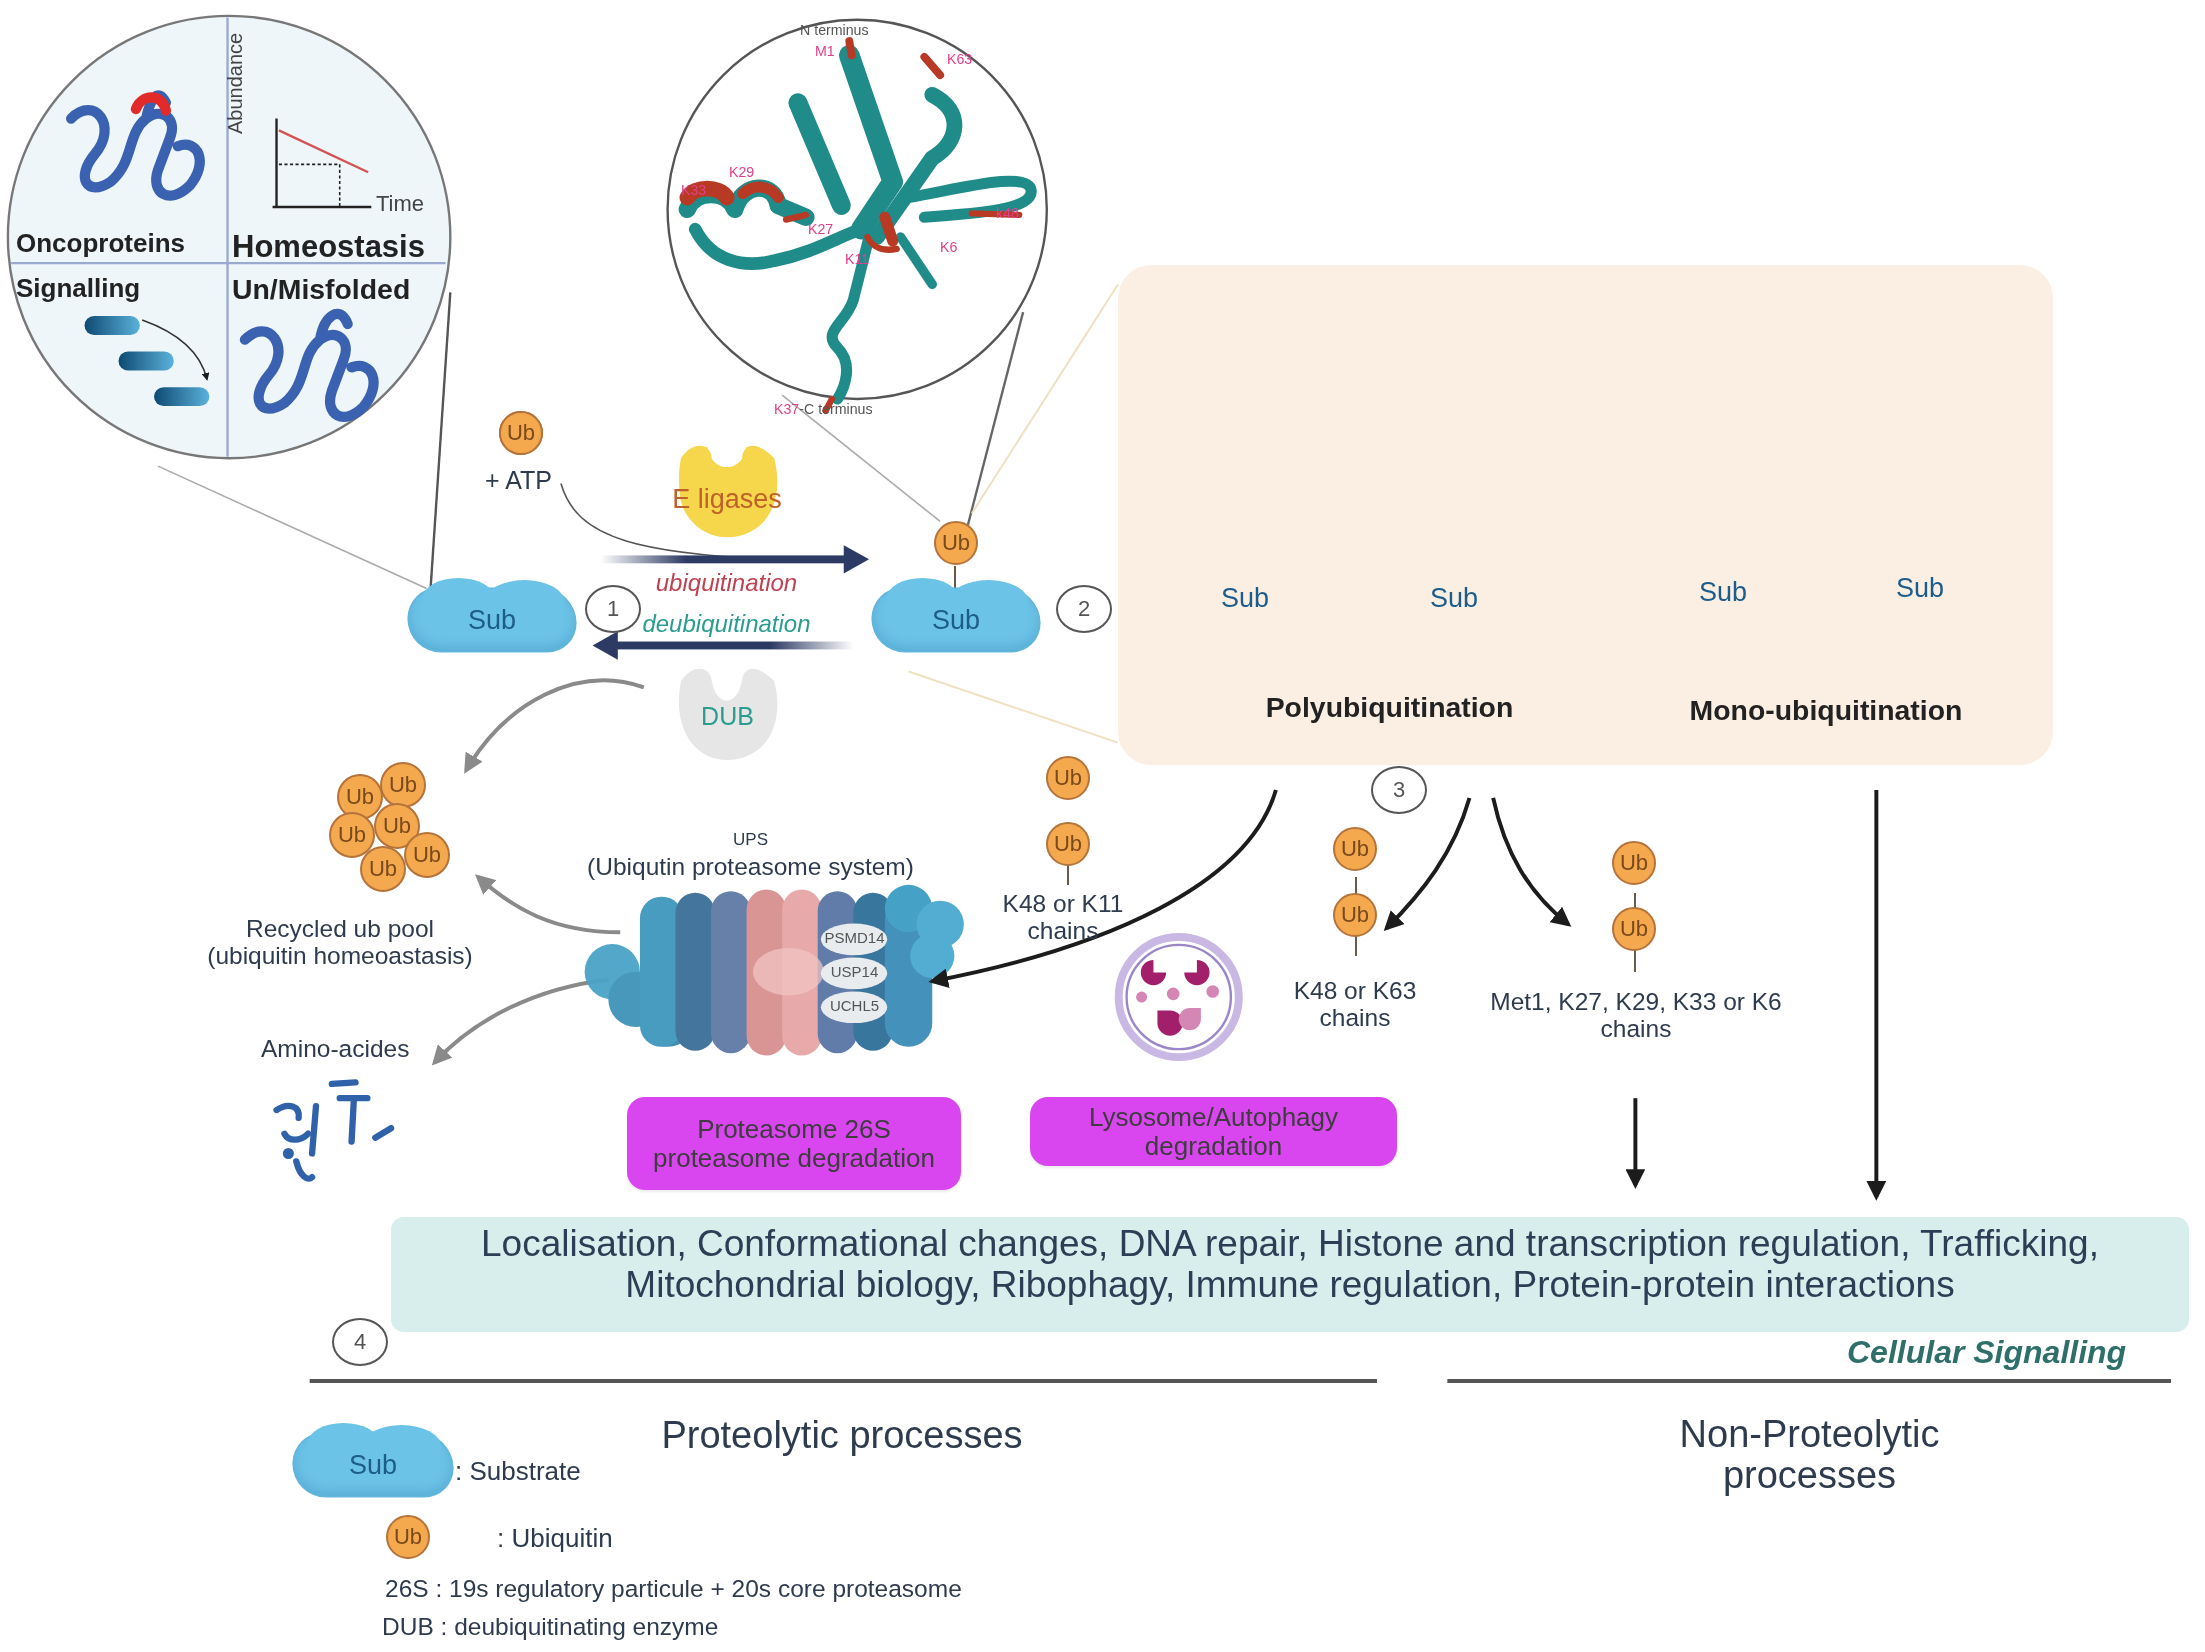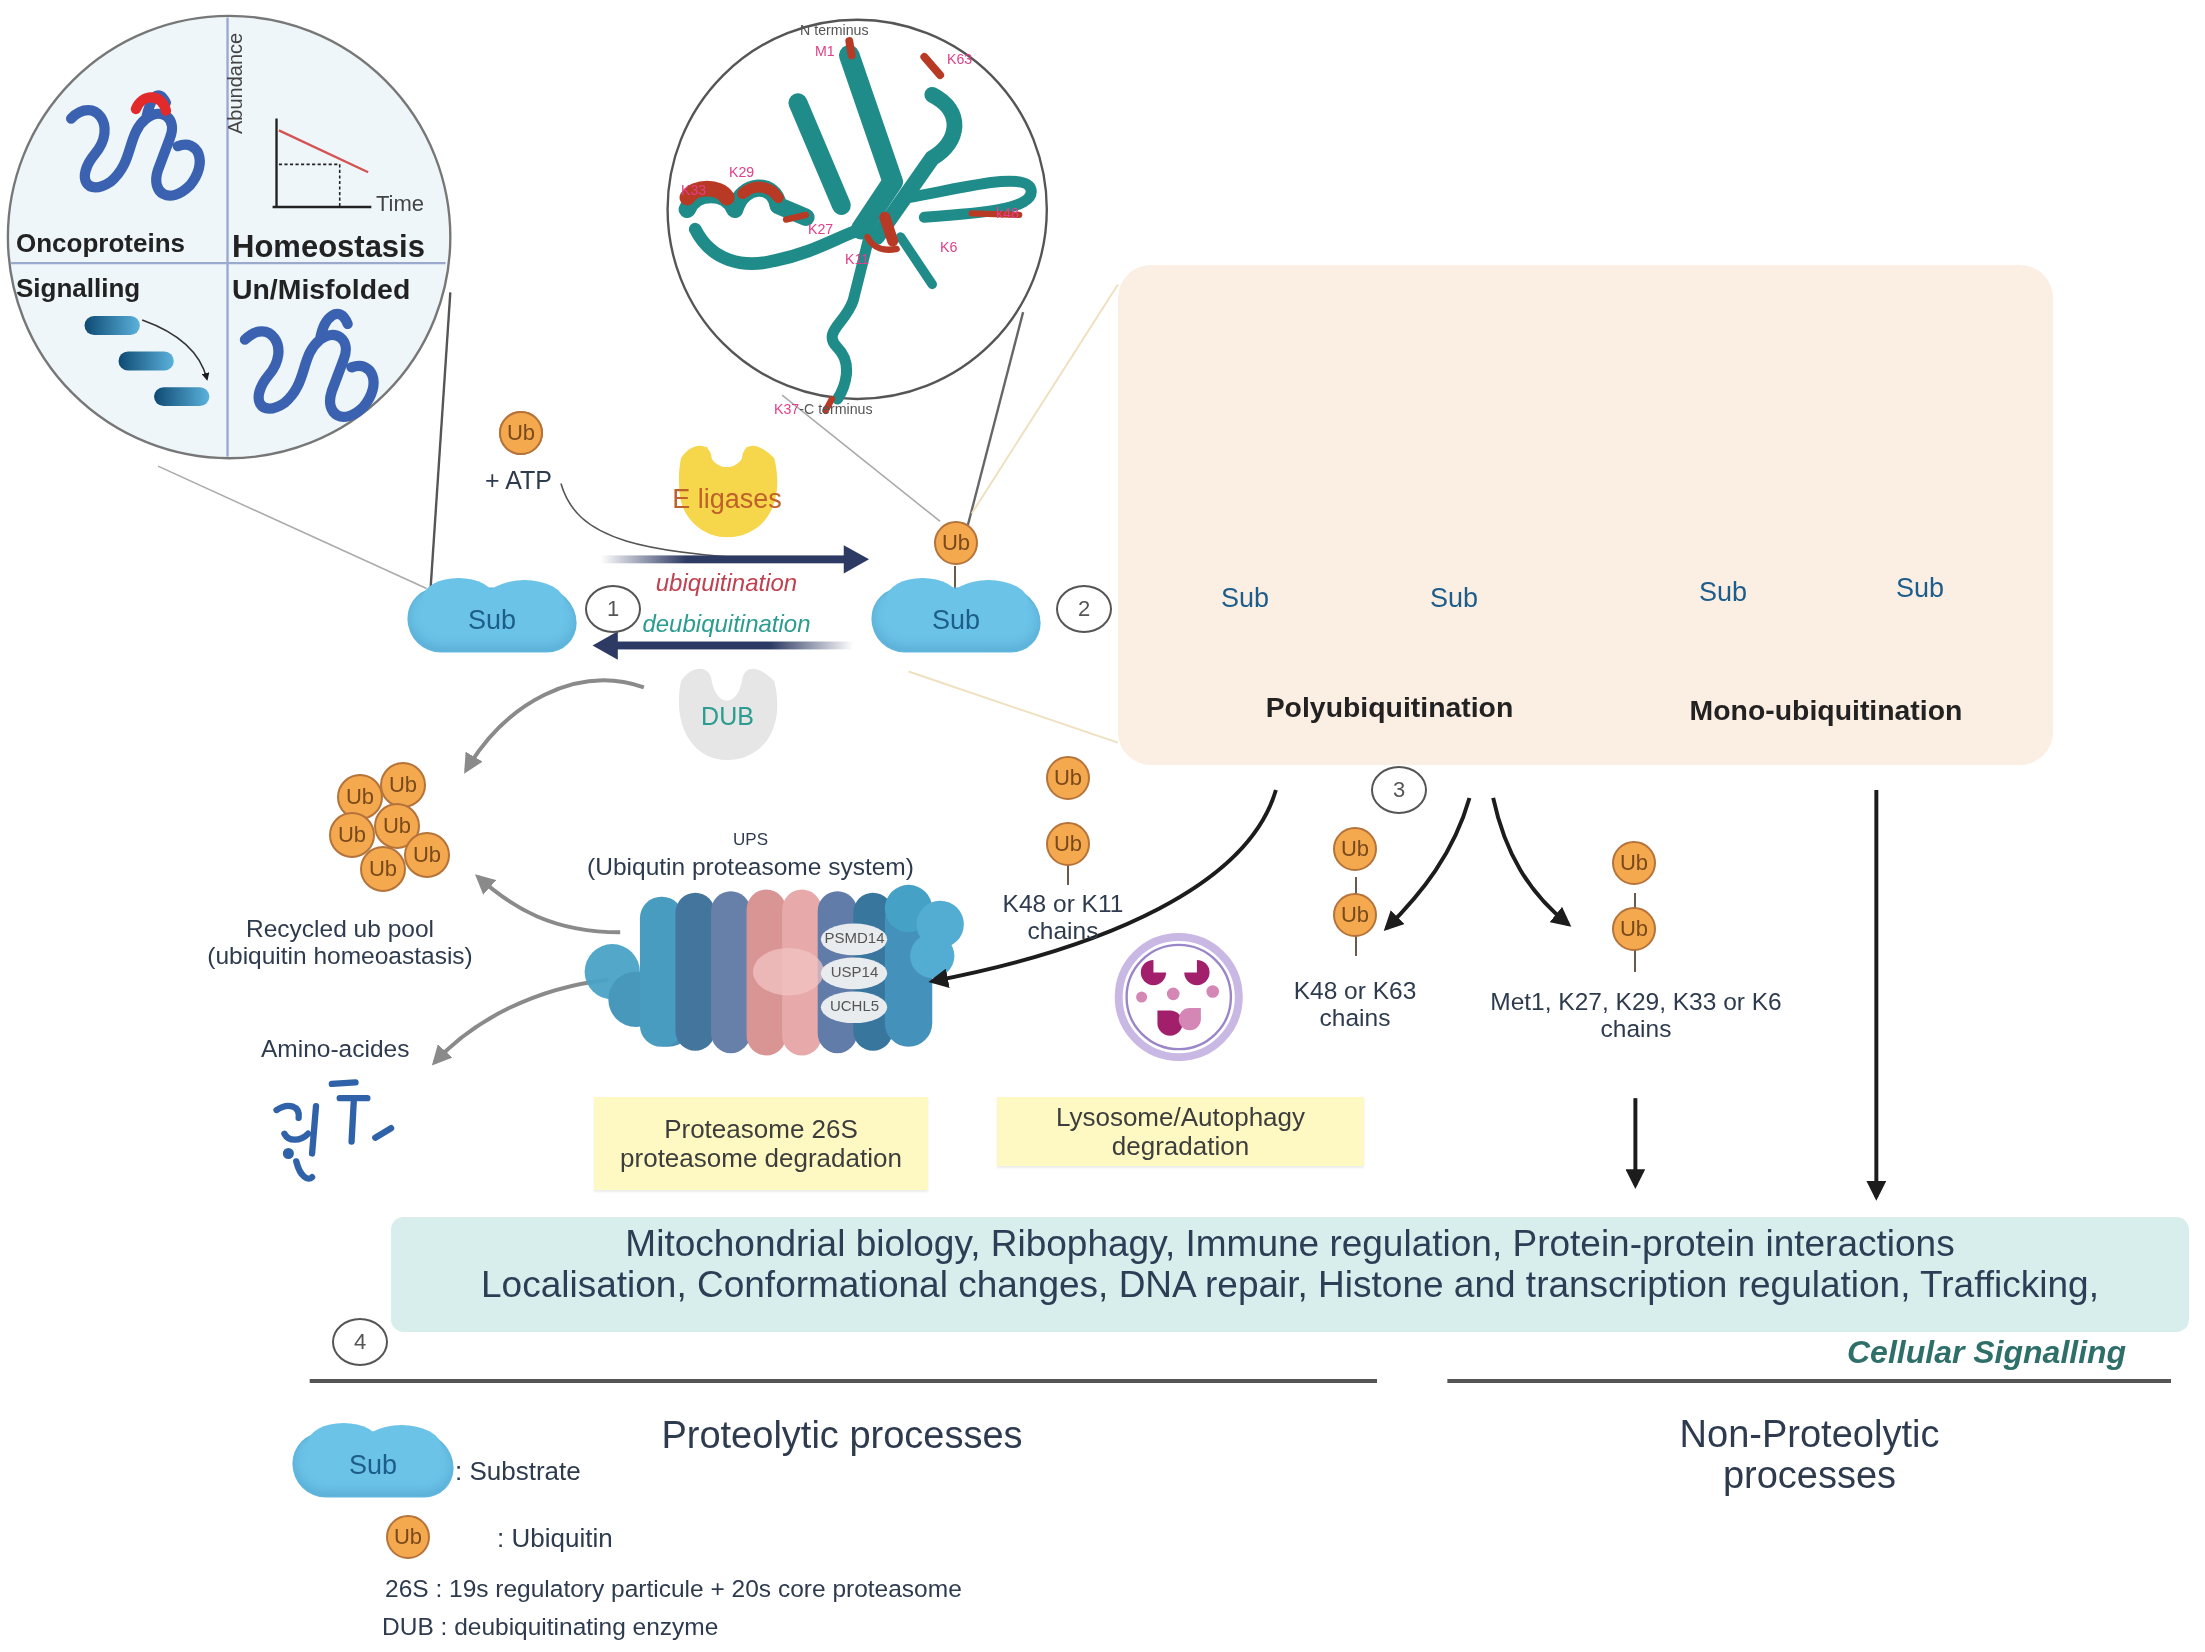--- a/index.html
+++ b/index.html
@@ -2,21 +2,21 @@
 <html style="font-size:12.6px"><head>
 <meta charset="utf-8">
 <style>
   html,body{margin:0;padding:0;background:#fff;}
   body{width:2205px;height:1652px;position:relative;overflow:hidden;font-family:"Liberation Sans",sans-serif;color:#2e3b4e;}
   .abs{position:absolute;}
   svg.canvas{position:absolute;left:0;top:0;}
   .txt{position:absolute;white-space:nowrap;}
   .c{text-align:center;}
   .beige{position:absolute;left:1118px;top:265px;width:935px;height:500px;background:#fbeee2;border-radius:33px;}
-  .obox{position:absolute;background:#fef9c3;border-radius:1px;display:flex;align-items:center;justify-content:center;text-align:center;font-size:26px;line-height:28.4px;color:#3d3d3d;box-shadow:0 1.6px 2.4px rgba(0,0,0,.08);}
+  .obox{position:absolute;background:#d946ef;border-radius:18px;display:flex;align-items:center;justify-content:center;text-align:center;font-size:26px;line-height:28.4px;color:#3d3d3d;box-shadow:0 1.6px 2.4px rgba(0,0,0,.08);margin-left:33px;}
   .tealbox{position:absolute;left:391px;top:1217px;width:1798px;height:115px;background:#d8eeec;border-radius:12.6px;}
   .tealtext{position:absolute;left:391px;top:1223px;width:1798px;text-align:center;font-size:37px;line-height:41px;color:#2c3e55;}
   .num{position:absolute;width:52px;height:44px;border:2px solid #555;border-radius:50%;background:#fff;font-size:22px;color:#555;display:flex;align-items:center;justify-content:center;}
   .lbl-b{font-weight:bold;color:#222;}
 </style>
 </head>
 <body>
 
 <svg class="canvas" width="2205" height="1652" viewBox="0 0 2791 2091">
   <defs>
@@ -291,22 +291,22 @@
 <div class="txt c" style="left:174px;top:942px;width:332px;font-size:24.5px;line-height:27px;">(ubiquitin homeoastasis)</div>
 <div class="txt" style="left:261px;top:1035px;font-size:24.5px;">Amino-acides</div>
 
 <div class="obox" style="left:594px;top:1097px;width:334px;height:93px;white-space:pre;">Proteasome 26S
 proteasome degradation</div>
 <div class="obox" style="left:997px;top:1097px;width:367px;height:69px;white-space:pre;">Lysosome/Autophagy
 degradation</div>
 
 <div class="tealbox"></div>
 <div class="tealtext">
+  <div>Localisation, Conformational changes, DNA repair, Histone and transcription regulation, Trafficking,</div>
   <div>Mitochondrial biology, Ribophagy, Immune regulation, Protein-protein interactions</div>
-  <div>Localisation, Conformational changes, DNA repair, Histone and transcription regulation, Trafficking,</div>
 </div>
 <div class="txt" style="left:1847px;top:1334px;font-size:32px;font-weight:bold;font-style:italic;color:#2f6f6a;">Cellular Signalling</div>
 <div class="num" style="left:332px;top:1318px;">4</div>
 
 <div class="txt c" style="left:601px;top:1414px;width:482px;font-size:38px;">Proteolytic processes</div>
 <div class="txt c" style="left:1604px;top:1414px;width:411px;font-size:38px;line-height:41px;white-space:pre;">Non-Proteolytic
 processes</div>
 
 <div class="txt" style="left:455px;top:1456px;font-size:26px;">: Substrate</div>
 <div class="txt" style="left:450px;top:1523px;font-size:26px;margin-left:47px;">: Ubiquitin</div>

